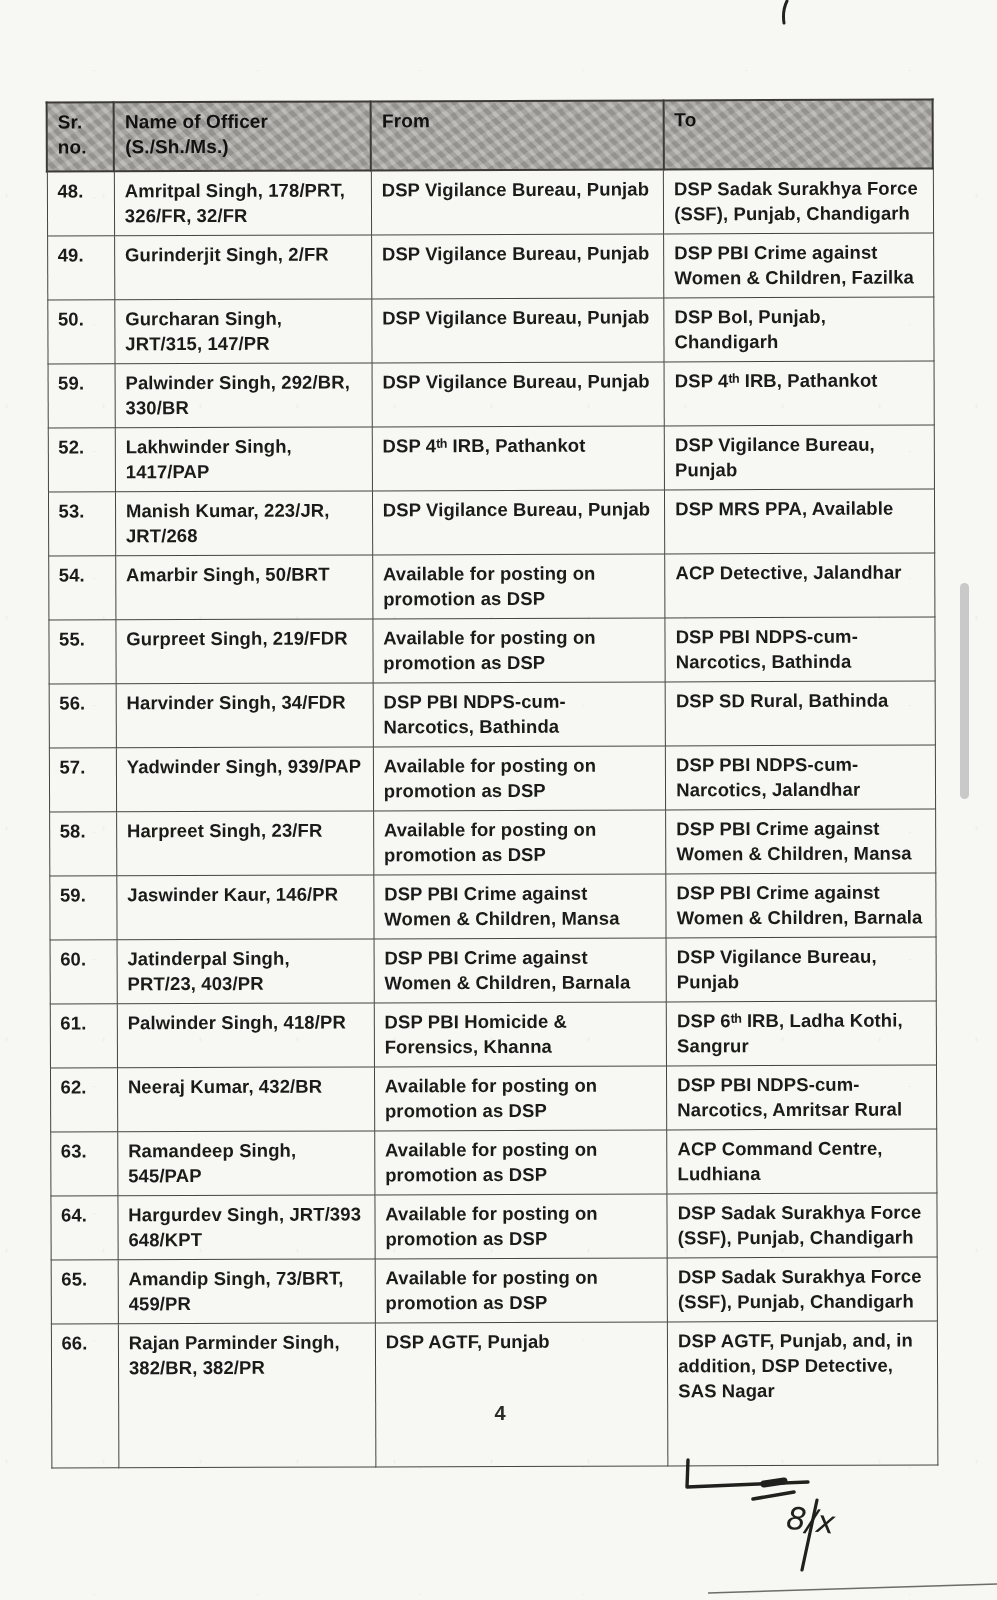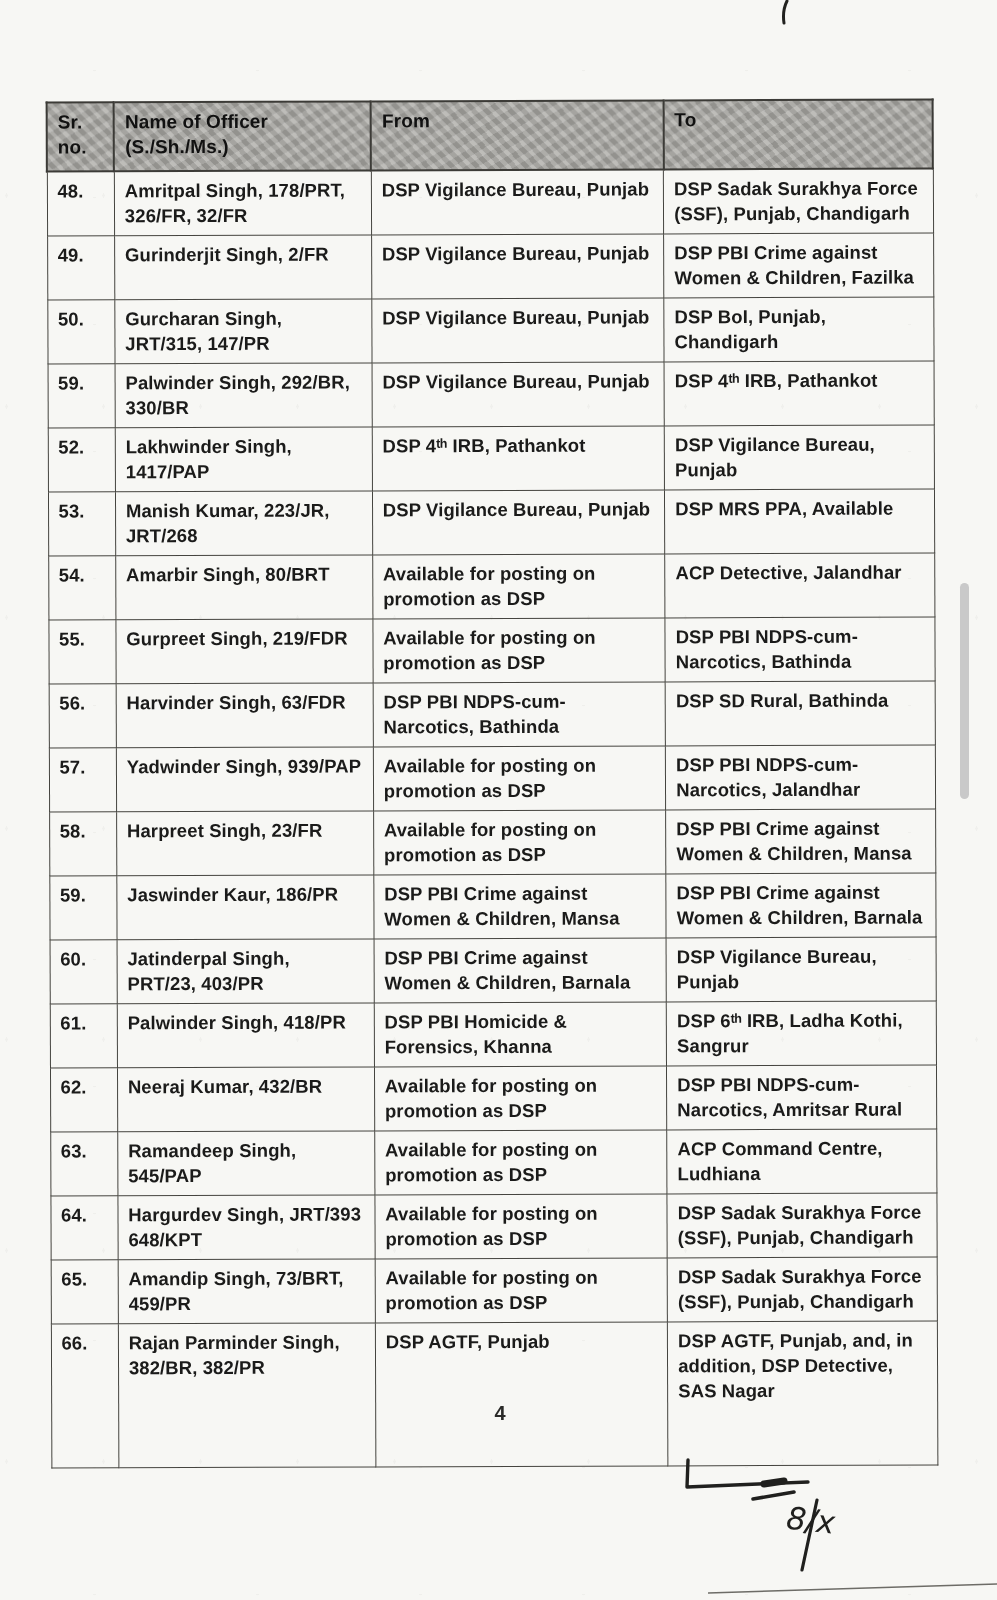--- a/index.html
+++ b/index.html
@@ -159,51 +159,51 @@
           <td>DSP Vigilance Bureau, Punjab</td>
         </tr>
         <tr>
           <td>53.</td>
           <td>Manish Kumar, 223/JR, JRT/268</td>
           <td>DSP Vigilance Bureau, Punjab</td>
           <td>DSP MRS PPA, Available</td>
         </tr>
         <tr>
           <td>54.</td>
-          <td>Amarbir Singh, 80/BRT</td>
+          <td>Amarbir Singh, 50/BRT</td>
           <td>Available for posting on promotion as DSP</td>
           <td>ACP Detective, Jalandhar</td>
         </tr>
         <tr>
           <td>55.</td>
           <td>Gurpreet Singh, 219/FDR</td>
           <td>Available for posting on promotion as DSP</td>
           <td>DSP PBI NDPS-cum-Narcotics, Bathinda</td>
         </tr>
         <tr>
           <td>56.</td>
-          <td>Harvinder Singh, 63/FDR</td>
+          <td>Harvinder Singh, 34/FDR</td>
           <td>DSP PBI NDPS-cum-Narcotics, Bathinda</td>
           <td>DSP SD Rural, Bathinda</td>
         </tr>
         <tr>
           <td>57.</td>
           <td>Yadwinder Singh, 939/PAP</td>
           <td>Available for posting on promotion as DSP</td>
           <td>DSP PBI NDPS-cum-Narcotics, Jalandhar</td>
         </tr>
         <tr>
           <td>58.</td>
           <td>Harpreet Singh, 23/FR</td>
           <td>Available for posting on promotion as DSP</td>
           <td>DSP PBI Crime against Women &amp; Children, Mansa</td>
         </tr>
         <tr>
           <td>59.</td>
-          <td>Jaswinder Kaur, 186/PR</td>
+          <td>Jaswinder Kaur, 146/PR</td>
           <td>DSP PBI Crime against Women &amp; Children, Mansa</td>
           <td>DSP PBI Crime against Women &amp; Children, Barnala</td>
         </tr>
         <tr>
           <td>60.</td>
           <td>Jatinderpal Singh, PRT/23, 403/PR</td>
           <td>DSP PBI Crime against Women &amp; Children, Barnala</td>
           <td>DSP Vigilance Bureau, Punjab</td>
         </tr>
         <tr>

